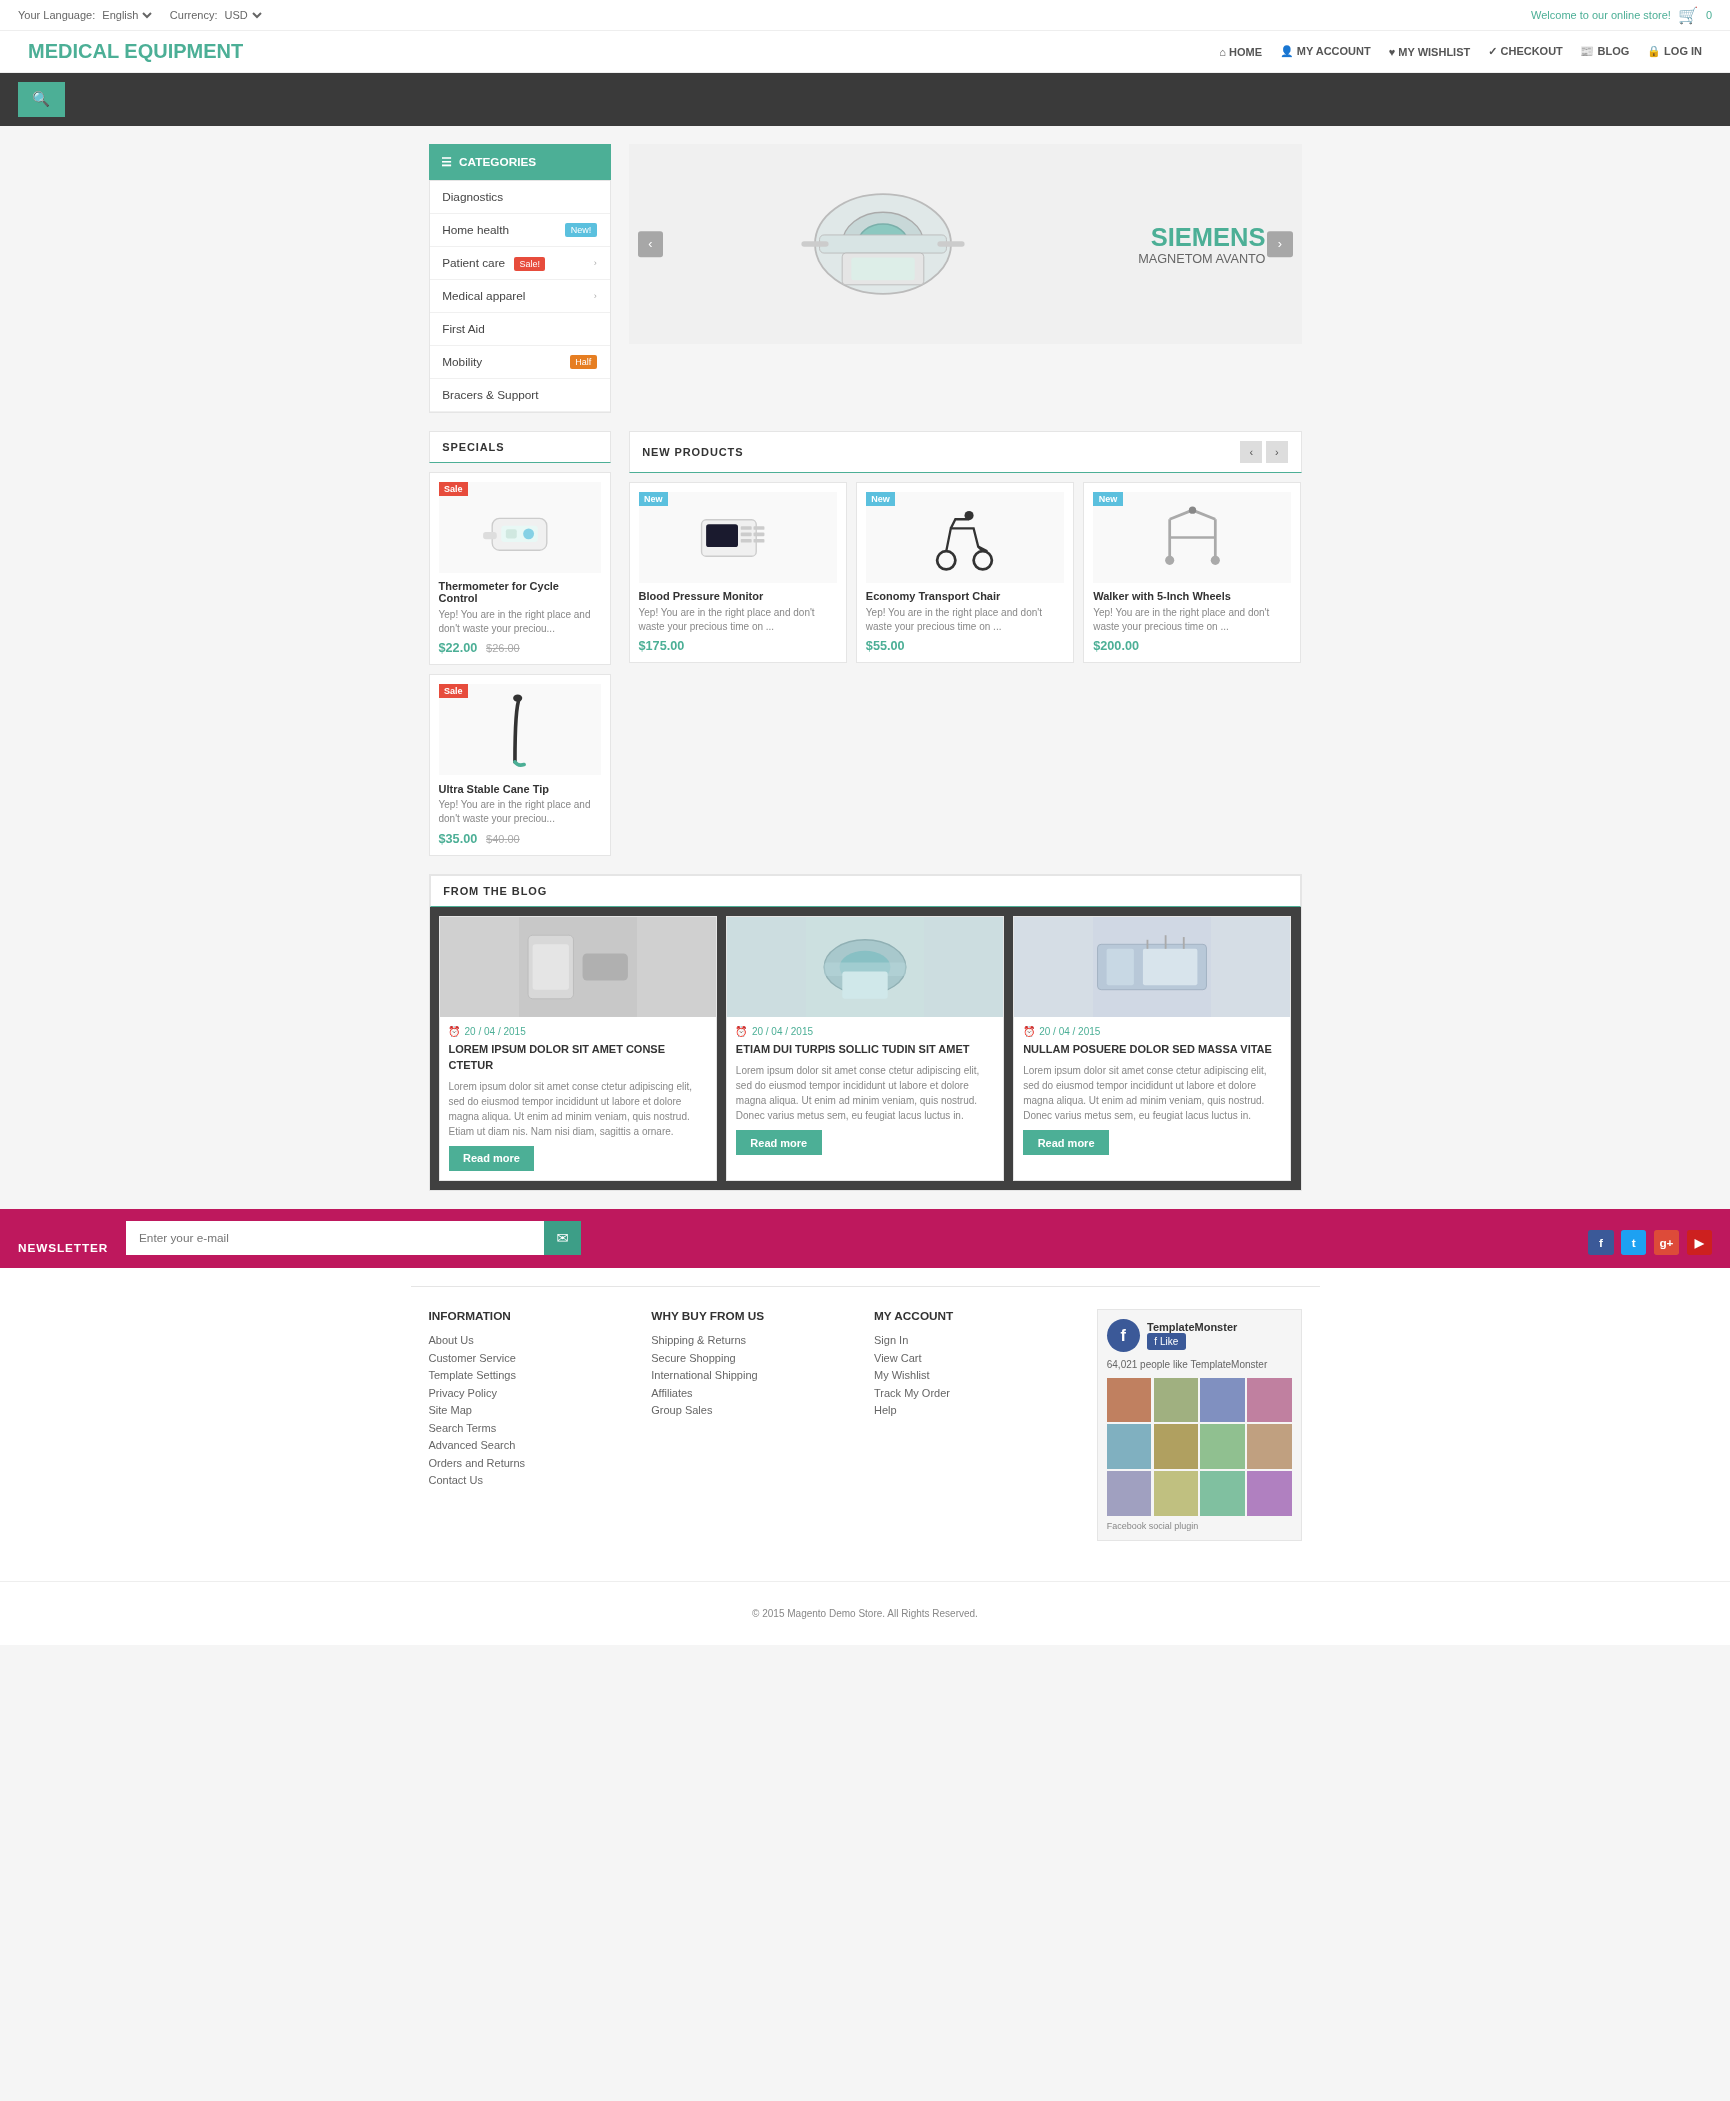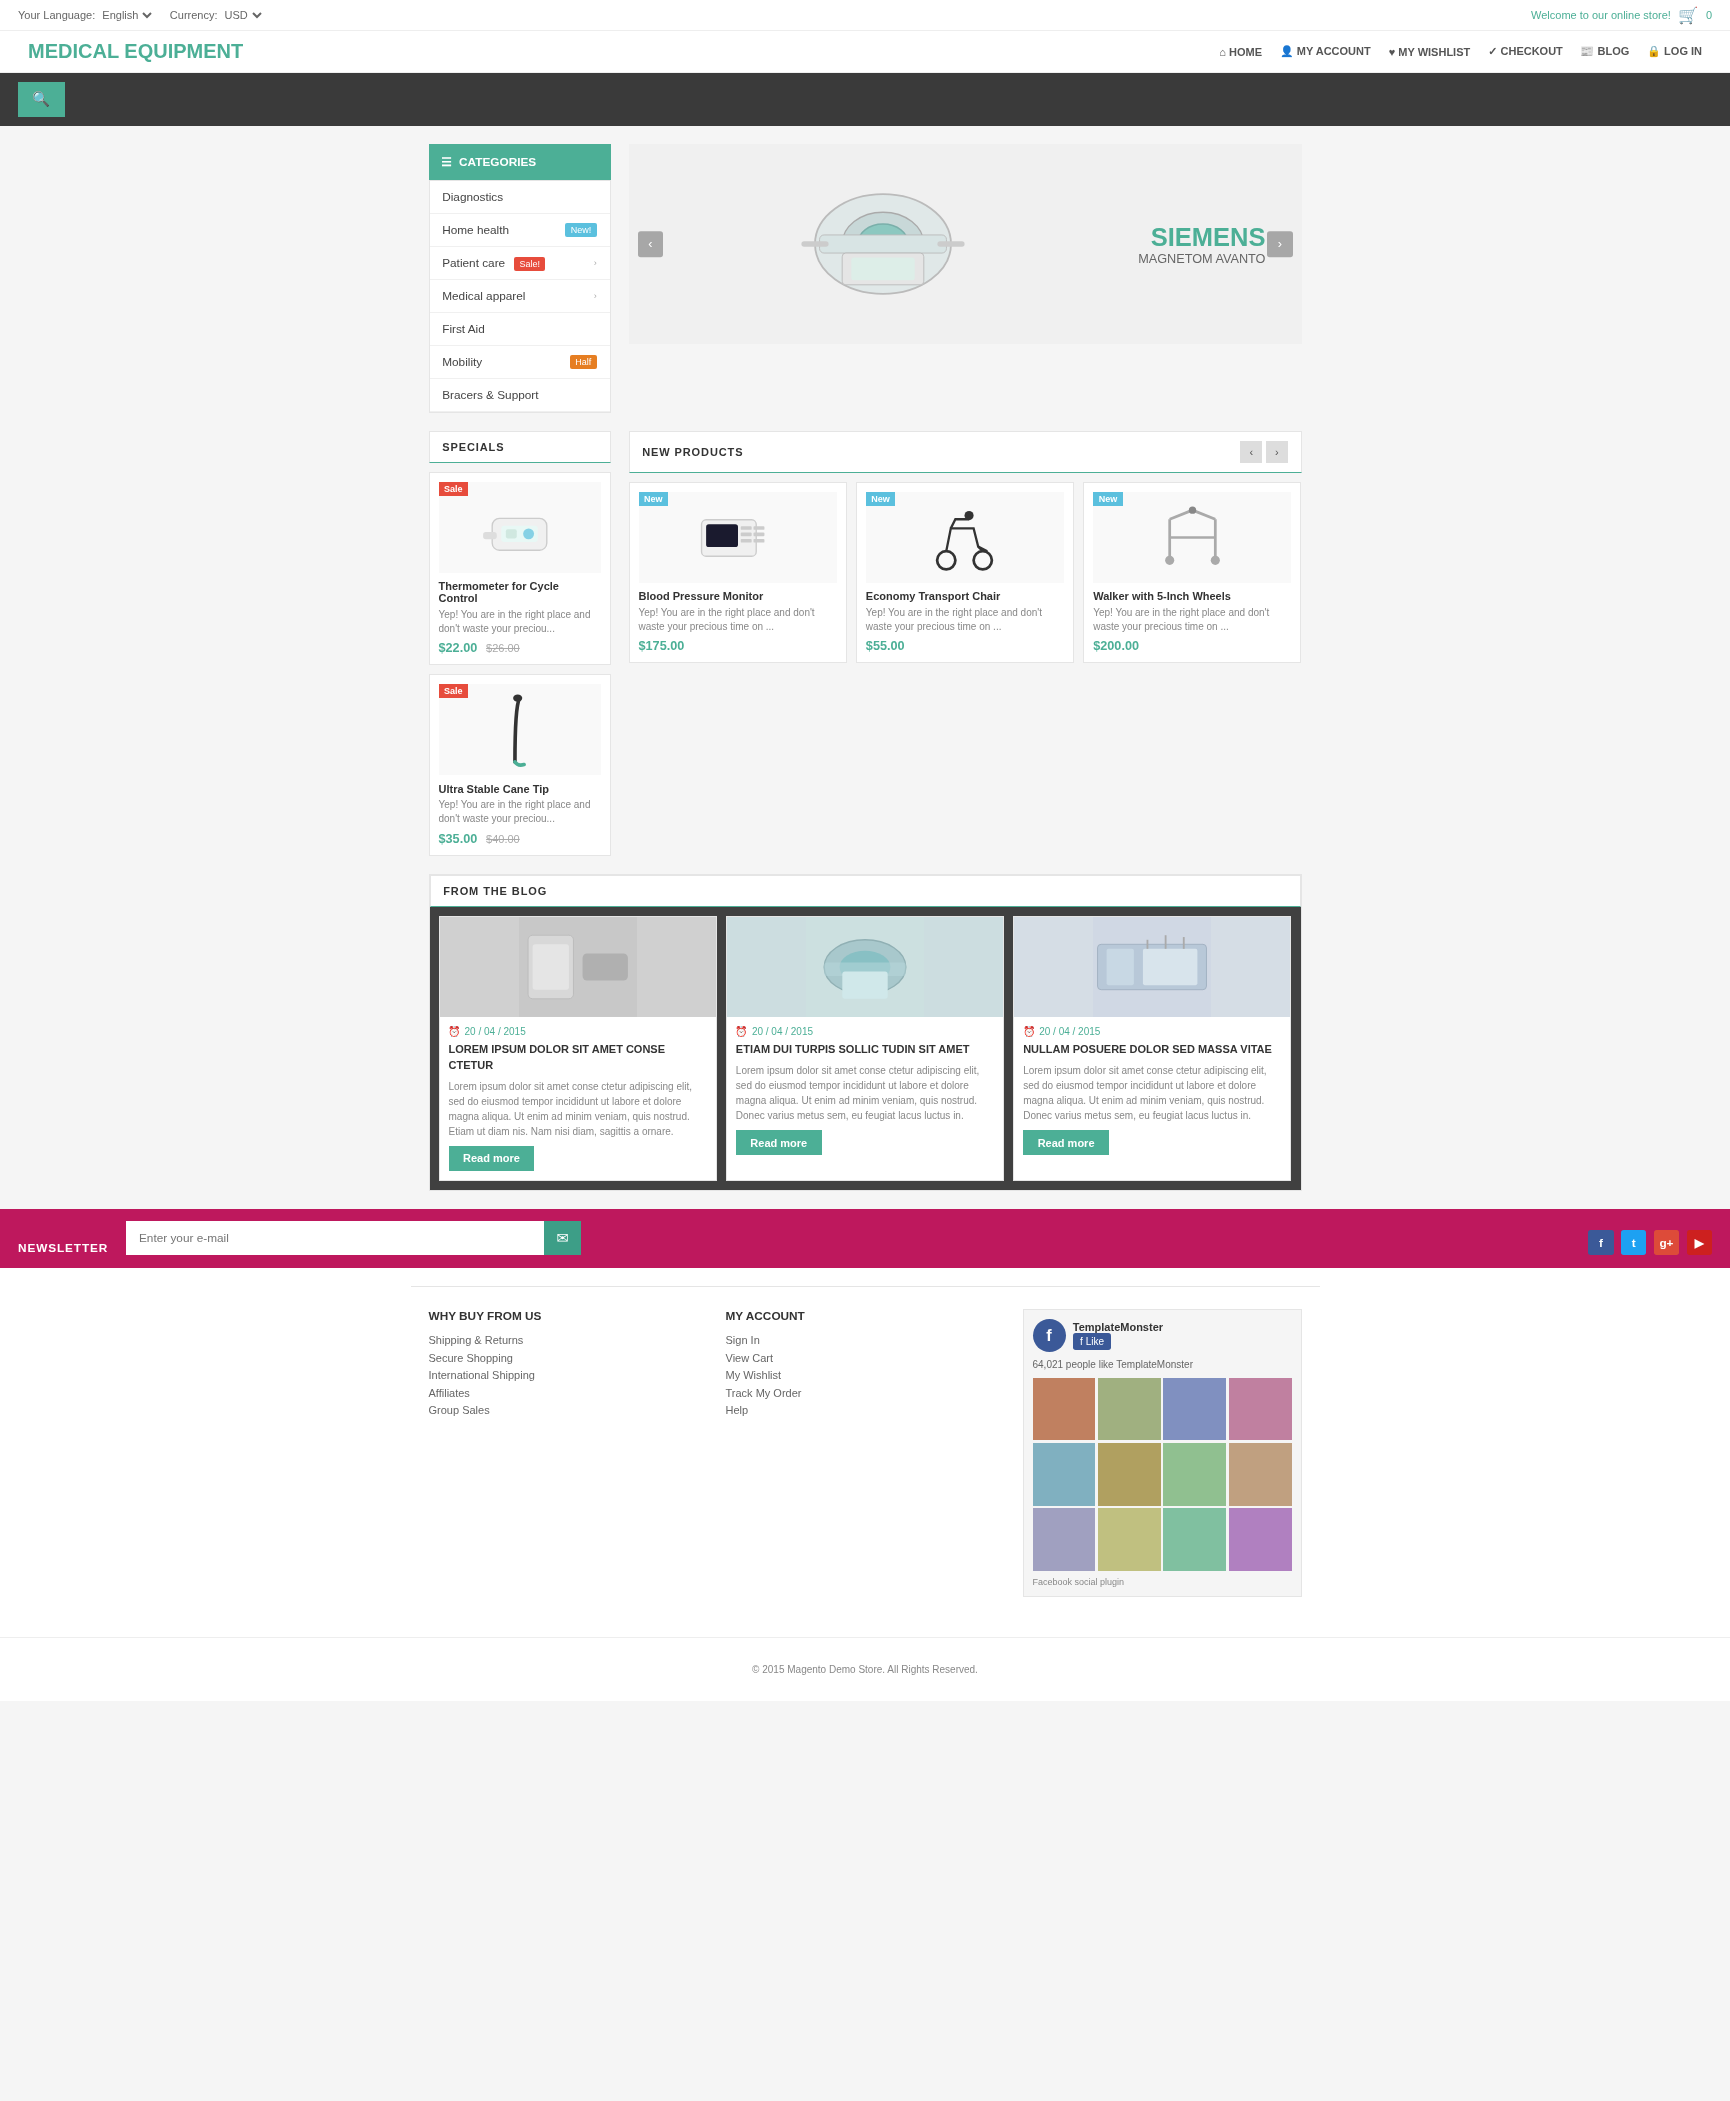--- a/index.html
+++ b/index.html
@@ -425,20 +425,32 @@
     <div class="social-icon fb">f</div>
     <div class="social-icon tw">t</div>
     <div class="social-icon gp">g+</div>
     <div class="social-icon yt">▶</div>
   </div>
 </div>
 
 <div style="background:#fff; padding: 18px;">
   <div class="footer">
 
+    <div class="footer-col">
+      <div class="footer-title">INFORMATION</div>
+      <a href="#" class="footer-link">About Us</a>
+      <a href="#" class="footer-link">Customer Service</a>
+      <a href="#" class="footer-link">Template Settings</a>
+      <a href="#" class="footer-link">Privacy Policy</a>
+      <a href="#" class="footer-link">Site Map</a>
+      <a href="#" class="footer-link">Search Terms</a>
+      <a href="#" class="footer-link">Advanced Search</a>
+      <a href="#" class="footer-link">Orders and Returns</a>
+      <a href="#" class="footer-link">Contact Us</a>
+    </div>
 
     <div class="footer-col">
       <div class="footer-title">WHY BUY FROM US</div>
       <a href="#" class="footer-link">Shipping &amp; Returns</a>
       <a href="#" class="footer-link">Secure Shopping</a>
       <a href="#" class="footer-link">International Shipping</a>
       <a href="#" class="footer-link">Affiliates</a>
       <a href="#" class="footer-link">Group Sales</a>
     </div>
 

